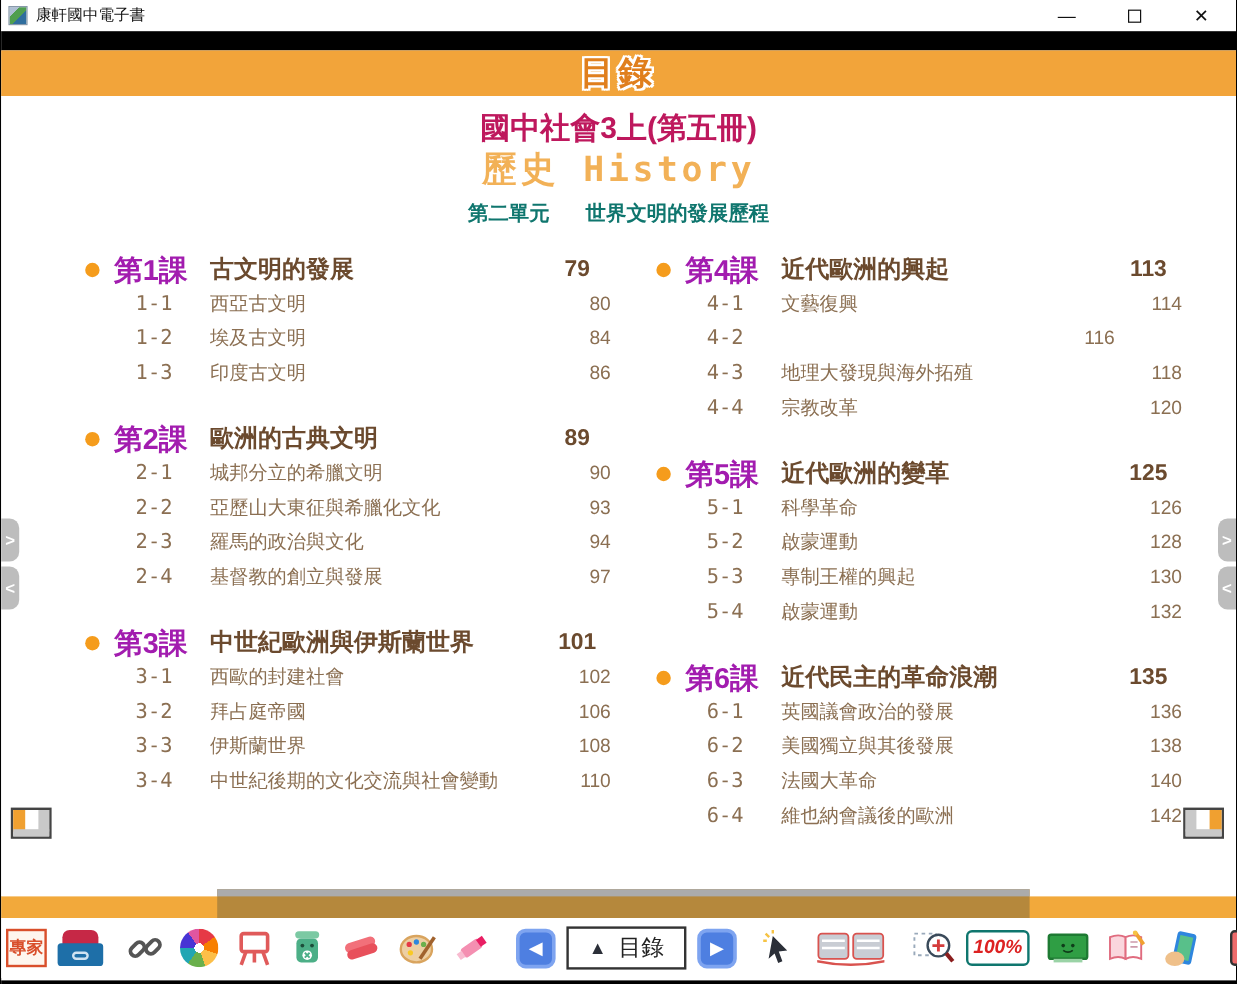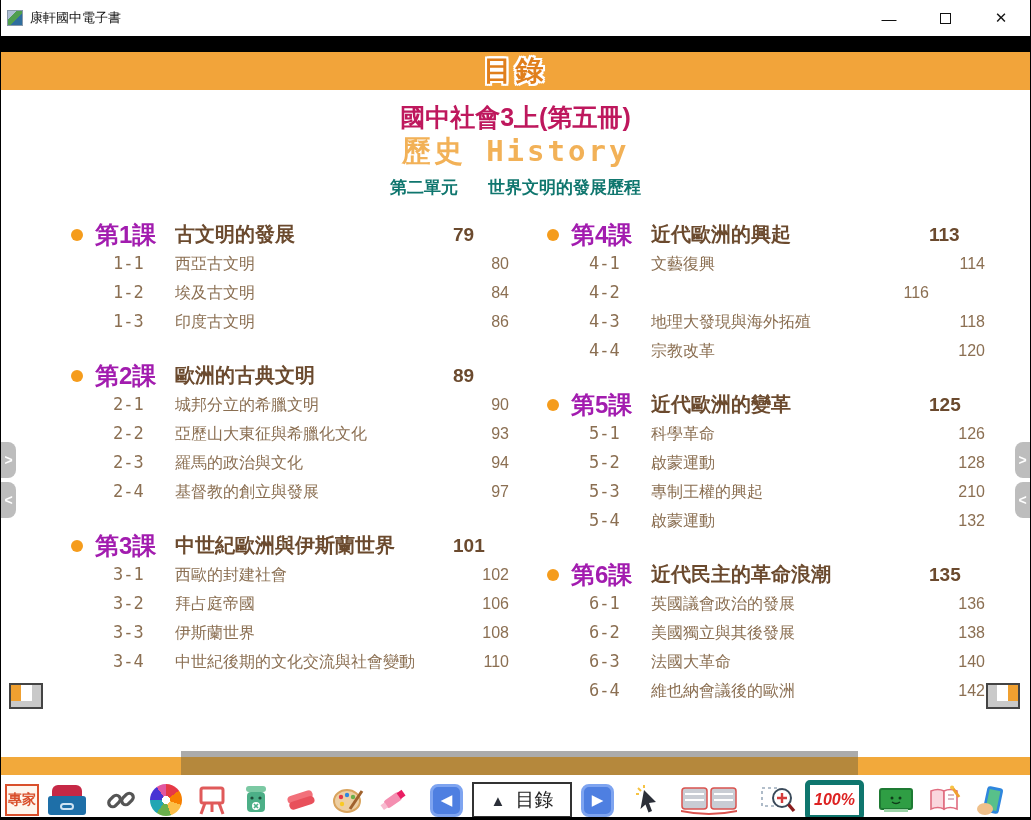--- a/index.html
+++ b/index.html
@@ -2,21 +2,21 @@
 <html><head>
 <meta charset="utf-8">
 <style>
   * { margin:0; padding:0; box-sizing:border-box; }
   html,body { width:1031px; height:820px; }
   body { font-family:"Liberation Sans","DejaVu Sans",sans-serif; background:#fff; overflow:hidden; }
   .window { position:relative; width:1031px; height:820px; background:#fff;
             border-left:1px solid #000; border-right:1px solid #000; }
 
   
-  .titlebar { height:36px; background:#fff; display:flex; align-items:center; padding:0 6px; }
+  .titlebar { height:26px; background:#fff; display:flex; align-items:center; padding:0 6px; }
   .app-icon { width:16px; height:16px; margin-right:7px; border:1px solid #8899aa;
               background:linear-gradient(135deg,#aebfd4 0 30%,#4f9e4f 30% 60%,#2f6e9e 60% 100%); }
   .app-title { font-size:13px; color:#111; }
   .titlebar-controls { margin-left:auto; display:flex; align-items:center; gap:26px; padding-right:8px; }
   .tb-btn { width:30px; height:22px; display:flex; align-items:center; justify-content:center;
             font-size:15px; color:#111; cursor:default; }
   .tb-max-glyph { width:11px; height:11px; border:1.5px solid #111; }
 
   .black-strip-top { height:16px; background:#000; }
   .black-strip-bottom { position:absolute; left:0; right:0; bottom:0; height:3px; background:#000; }
@@ -38,21 +38,21 @@
   .toc-wrap { display:flex; padding-left:56px; }
   .toc-col { width:452px; }
   .toc-col + .toc-col { margin-left:24px; }
 
   .lesson { margin-bottom:21px; }
   .lesson-head { display:grid; grid-template-columns:24px 80px 1fr 56px; align-items:center;
                  padding-left:14px; min-height:33px; }
   .bullet { width:12px; height:12px; border-radius:50%; background:#F59C1C; }
   .lesson-label { font-size:24px; font-weight:bold; color:#a21caf; }
   .lesson-title { font-size:20px; font-weight:bold; color:#6B4A2E; }
-  .lesson-page { font-size:19px; font-weight:bold; color:#6B4A2E; text-align:left; }
+  .lesson-page { font-size:19px; font-weight:bold; color:#6B4A2E; text-align:center; }
   .sub-row { display:grid; grid-template-columns:62px 1fr 56px; align-items:start;
              padding-left:56px; min-height:29px; line-height:25px; }
   .sub-num { font-size:17px; color:#8B6F52; font-family:"DejaVu Sans Mono","Liberation Mono",monospace; }
   .sub-title { font-size:16px; color:#8B6F52; }
   .sub-page { font-size:16px; color:#8B6F52; text-align:right; }
 
   
   .edge-nav { position:absolute; display:flex; flex-direction:column; gap:4px; top:352px; }
   .edge-nav.left { left:0; } .edge-nav.right { right:0; }
   .edge-btn { width:15px; height:36px; background:#BDBDBD; color:#fff; font-weight:bold;
@@ -90,21 +90,21 @@
   .toolbox .wrench { position:absolute; bottom:5px; left:12px; width:14px; height:7px; border:2px solid #cfe3f2; border-radius:4px; }
 
   .selector-box { width:100px; height:36px; border:2px solid #333; background:#fff;
                   display:flex; align-items:center; justify-content:center; gap:10px; }
   .selector-tri { color:#2b2f38; font-size:15px; }
   .selector-label { font-size:19px; color:#222; }
 
   .nav-blue { width:33px; height:33px; border-radius:8px; background:#4E7FE1; border:3px solid #7EA4F0;
               color:#fff; font-size:15px; display:flex; align-items:center; justify-content:center; }
 
-  .zoom-label-box { height:40px; padding:0 4px; border:5px solid #0f766e; border-radius:5px; background:#fff;
+  .zoom-label-box { height:30px; padding:0 4px; border:2px solid #0f766e; border-radius:5px; background:#fff;
                     display:flex; align-items:center; }
   .zoom-label { color:#D22; font-size:16px; font-weight:bold; font-style:italic; }
 
   svg { display:block; }
 </style>
 </head>
 <body>
 
 <div class="window">
 
@@ -259,21 +259,21 @@
               <div class="sub-page">126</div>
             </div>
             <div class="sub-row">
               <div class="sub-num">5-2</div>
               <div class="sub-title">啟蒙運動</div>
               <div class="sub-page">128</div>
             </div>
             <div class="sub-row">
               <div class="sub-num">5-3</div>
               <div class="sub-title">專制王權的興起</div>
-              <div class="sub-page">210</div>
+              <div class="sub-page">130</div>
             </div>
             <div class="sub-row">
               <div class="sub-num">5-4</div>
               <div class="sub-title">啟蒙運動</div>
               <div class="sub-page">132</div>
             </div>
           </div>
           <div class="lesson">
             <div class="lesson-head">
               <div class="bullet"></div>

